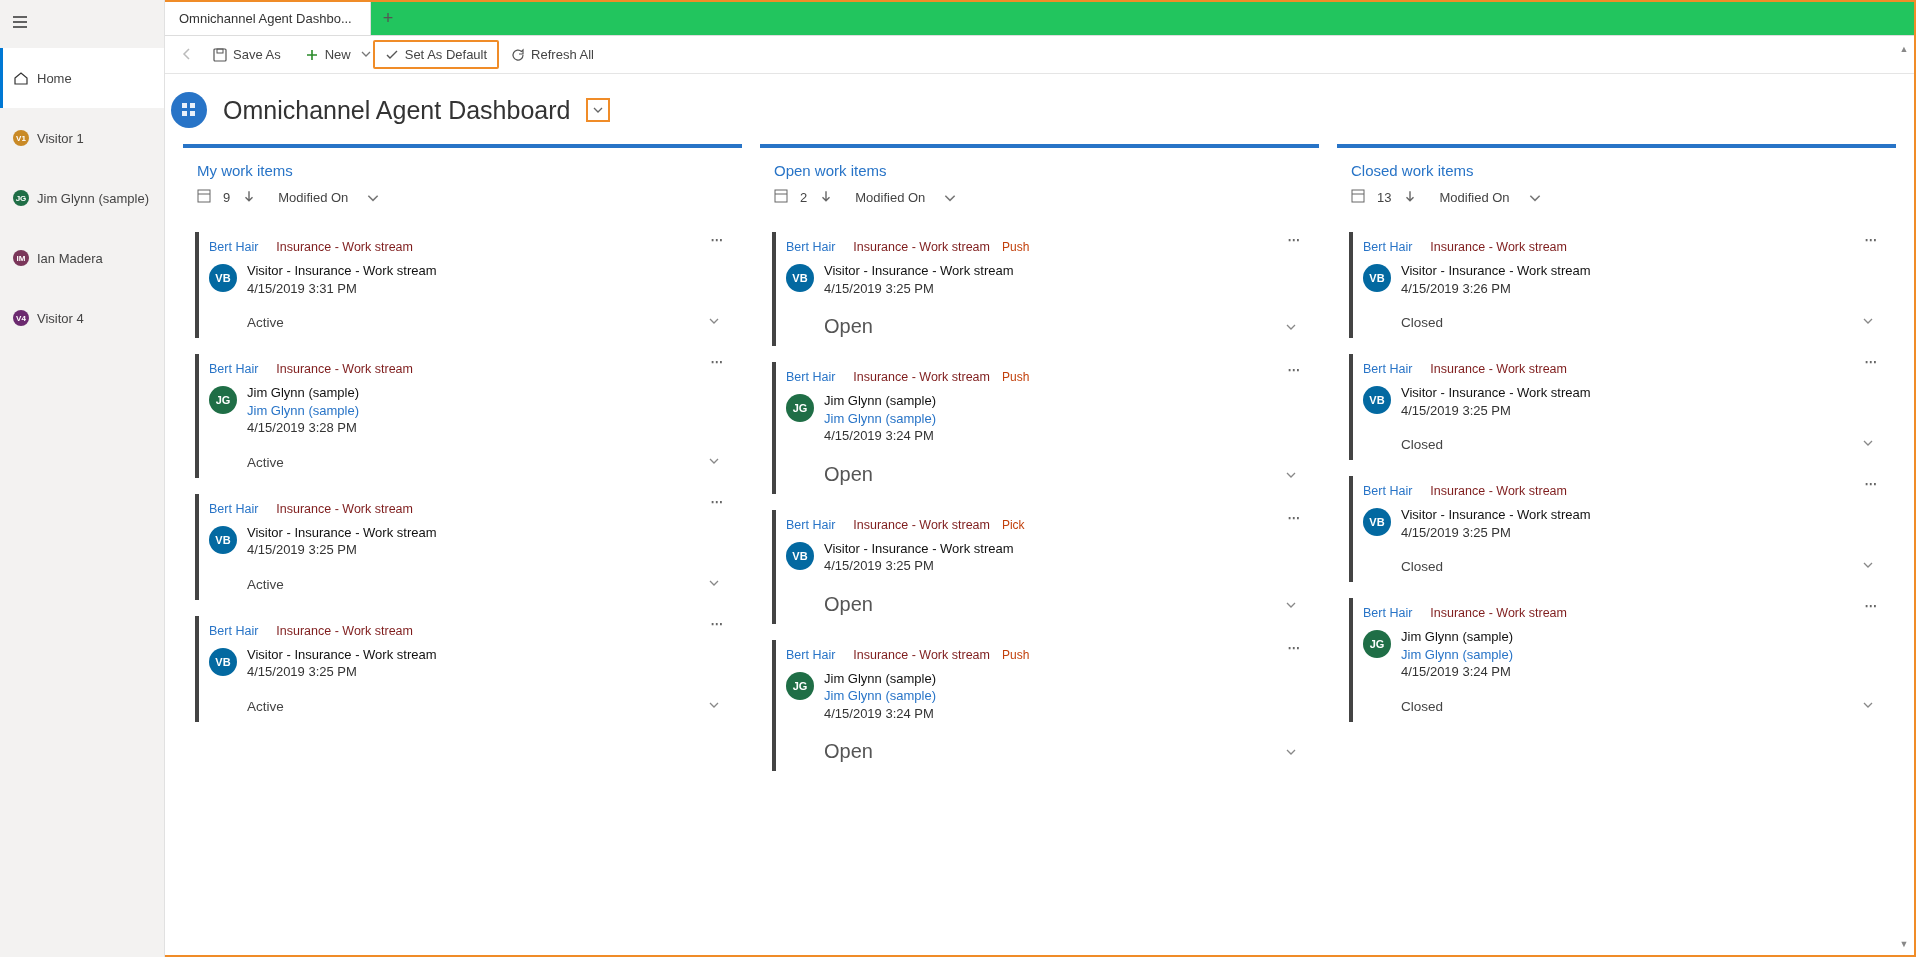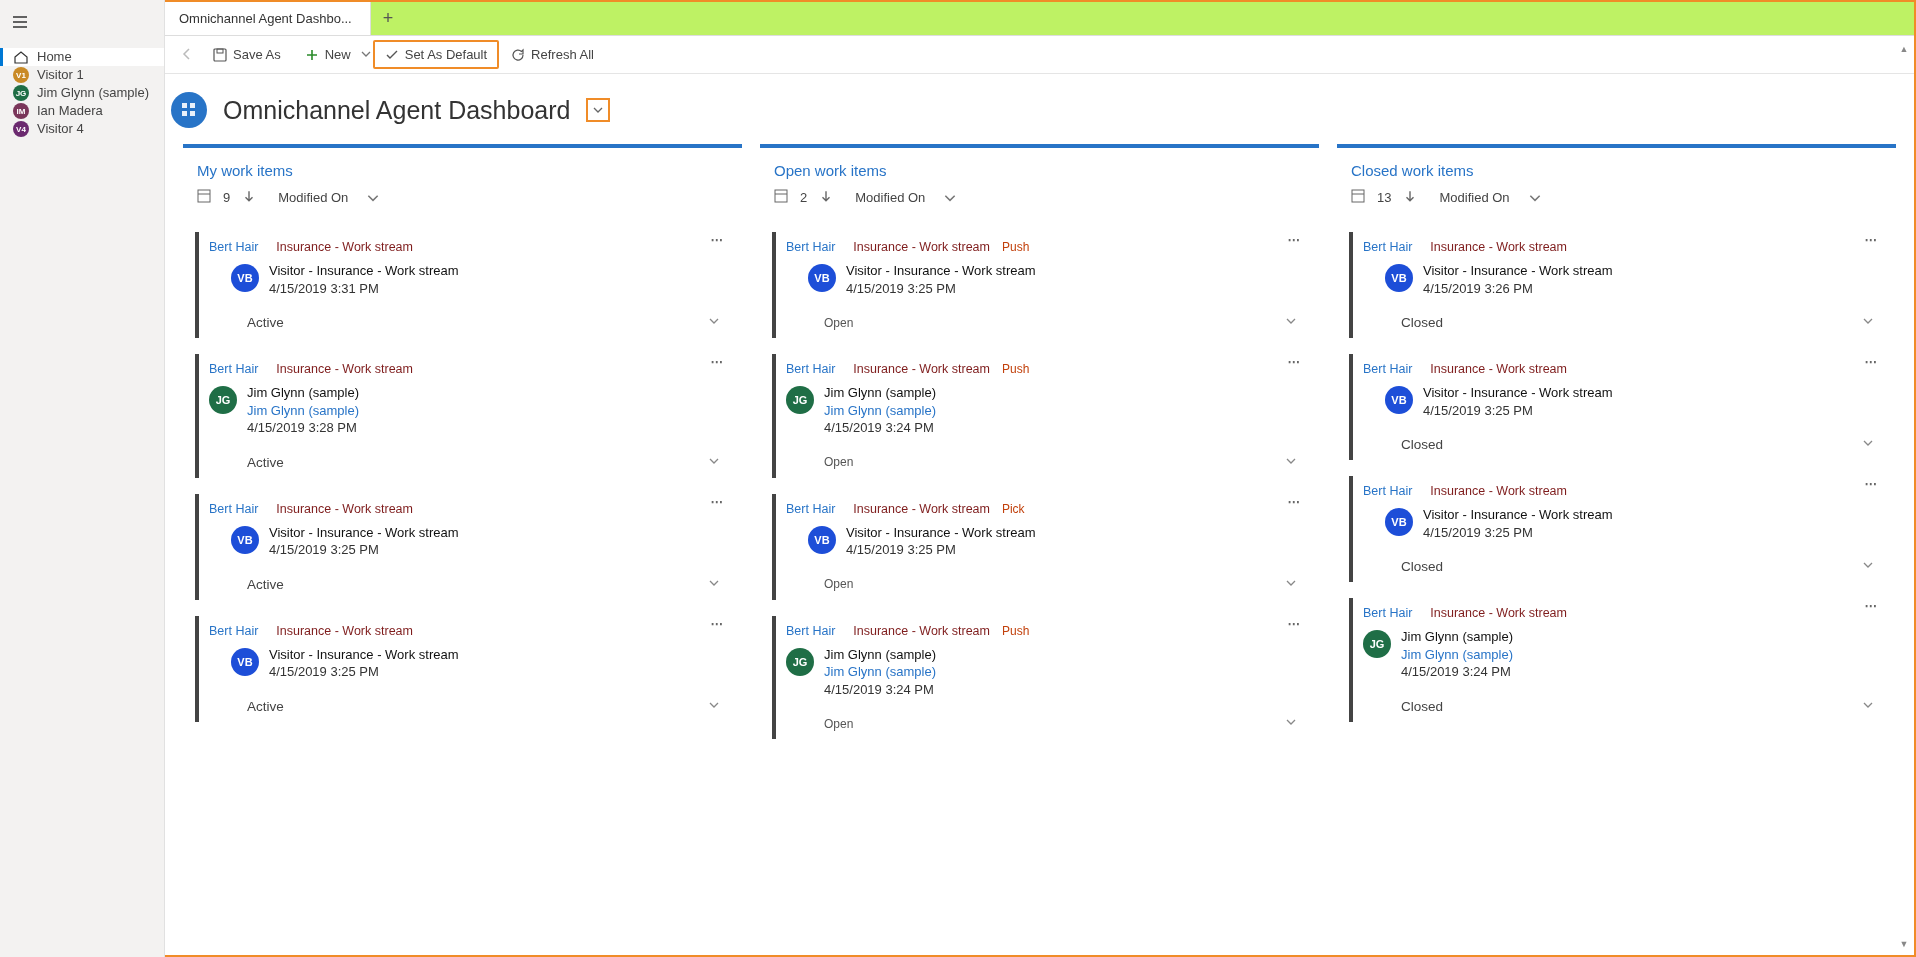--- a/index.html
+++ b/index.html
@@ -1,26 +1,26 @@
 <!DOCTYPE html>
 <html><head>
 <meta charset="utf-8">
 <style>
 * { margin:0; padding:0; box-sizing:border-box; font-family:"Segoe UI",-apple-system,sans-serif; }
 body { background:#f8f8f8; overflow:hidden; }
 .app { display:flex; height:100vh; }
 .nav-rail { width:165px; background:#f3f2f1; border-right:1px solid #e1e1e1; display:flex; flex-direction:column; }
 .hamburger { padding:14px 12px; cursor:pointer; }
 .hamburger svg { width:16px; height:16px; }
-.nav-item { display:flex; align-items:flex-start; padding:1px 10px; gap:8px; cursor:pointer; font-size:13px; color:#444; border-left:3px solid transparent; }
+.nav-item { display:flex; align-items:flex-end; padding:22px 10px; gap:8px; cursor:pointer; font-size:13px; color:#444; border-left:3px solid transparent; }
 .nav-item.home { background:#fff; border-left-color:#0078d4; }
 .nav-item .avatar { width:16px; height:16px; border-radius:50%; display:inline-flex; align-items:center; justify-content:center; font-size:8px; font-weight:600; color:#fff; flex-shrink:0; }
 .nav-item svg { width:16px; height:16px; flex-shrink:0; }
 .main { flex:1; display:flex; flex-direction:column; background:#fff; border:2px solid #f08c28; border-left:none; position:relative; overflow:hidden; }
-.tab-strip { display:flex; align-items:center; background:#bef264; border-bottom:1px solid #ddd; height:34px; }
+.tab-strip { display:flex; align-items:center; background:#22c55e; border-bottom:1px solid #ddd; height:34px; }
 .tab { background:#fff; padding:8px 18px 8px 14px; font-size:13px; color:#333; border-right:1px solid #ddd; display:flex; align-items:center; height:100%; }
 .tab-add { padding:0 12px; color:#555; cursor:pointer; font-size:18px; }
 .toolbar { display:flex; align-items:center; padding:6px 8px; border-bottom:1px solid #e5e5e5; gap:0; height:38px; }
 .tb-back { padding:6px 8px; color:#aaa; cursor:pointer; }
 .tb-btn { display:flex; align-items:flex-end; gap:6px; padding:5px 10px; font-size:13px; color:#444; cursor:pointer; border:2px solid transparent; border-radius:2px; }
 .tb-btn svg { width:14px; height:14px; }
 .tb-btn.hl { border-color:#f08c28; }
 .tb-btn.green svg { stroke:#2a8b2a; }
 .tb-caret { color:#777; padding:0 2px 0 0; margin-left:-2px; font-size:10px; }
 .page-head { display:flex; align-items:center; gap:16px; padding:18px 6px 10px; }
@@ -42,25 +42,25 @@
 .card .row1 .stream { color:#7f1d1d; cursor:pointer; margin-left:6px; }
 .card .row1 .tag { color:#c2410c; font-size:12px; }
 .card .row1 .more { margin-left:auto; color:#666; cursor:pointer; letter-spacing:1px; font-weight:bold; position:absolute; right:6px; top:0px; }
 .card .row2 { display:flex; align-items:flex-start; gap:10px; padding:2px 8px 2px 10px; }
 .card .avatar { width:28px; height:28px; border-radius:50%; display:inline-flex; align-items:center; justify-content:center; color:#fff; font-size:11px; font-weight:600; flex-shrink:0; margin-top:2px; }
 .card .body { font-size:13px; color:#222; line-height:1.35; }
 .card .body .title { font-weight:400; color:#111; }
 .card .body .link { color:#2874c7; cursor:pointer; }
 .card .body .ts { color:#333; }
 .card .row3 { display:flex; align-items:center; justify-content:space-between; padding:10px 10px 8px 48px; font-size:13.5px; color:#444; border-top:0; margin-top:6px; }
-.card .row3.big { font-size:12px; color:#555; }
+.card .row3.big { font-size:20px; color:#555; }
 .card .row3 .chev { color:#888; cursor:pointer; }
 .vsep { position:fixed; right:6px; top:44px; bottom:8px; width:12px; display:flex; flex-direction:column; justify-content:space-between; align-items:center; }
 .vsep .tri { font-size:9px; color:#888; }
-.av-vb { background:#1d4ed8;margin-left:22px; }
+.av-vb { background:#0369a1; }
 .av-jg { background:#1f6e46; }
 .av-v1 { background:#c98a26; }
 .av-im { background:#7a365a; }
 .av-v4 { background:#6b2a6f; }
 </style>
 </head>
 <body>
 
 <div class="app">
   <div class="nav-rail">

